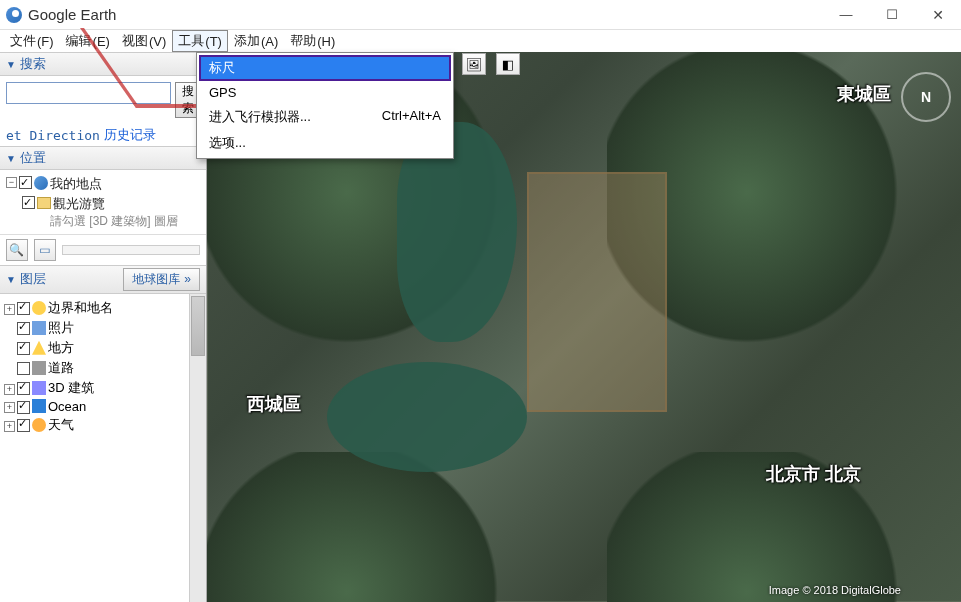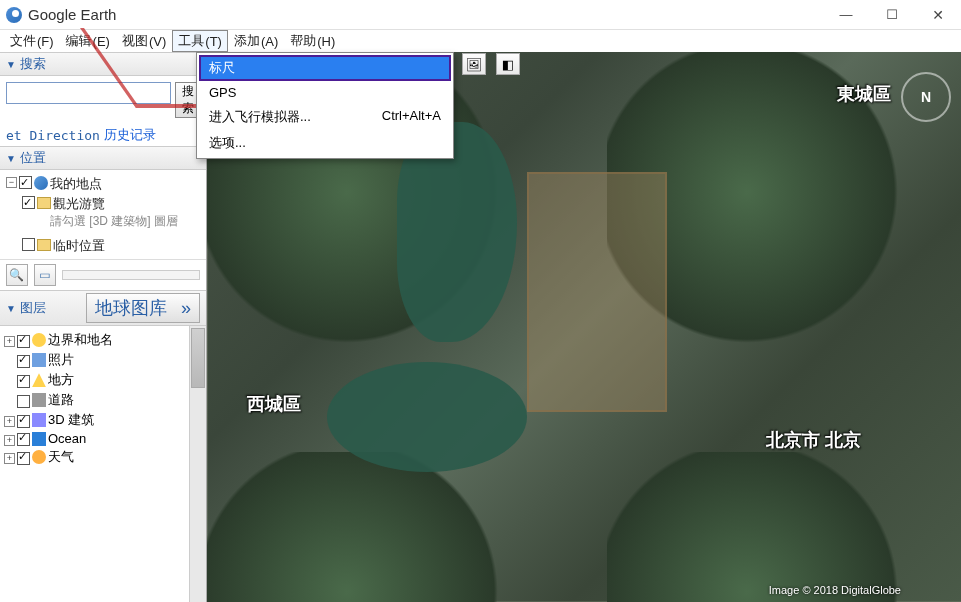--- a/index.html
+++ b/index.html
@@ -30,21 +30,21 @@
   .cb { width:13px; height:13px; border:1px solid #555; background:#fff; display:inline-block; margin-top:2px; position:relative;}
   .cb.checked::after { content:"✓"; position:absolute; top:-3px; left:0; font-size:11px; color:#000;}
   .ico-globe { width:14px; height:14px; border-radius:50%; background:linear-gradient(135deg,#5fa0e0,#2a6db9); display:inline-block; margin-top:2px;}
   .ico-folder { width:14px; height:12px; background:#f4d47a; border:1px solid #c0a040; display:inline-block; margin-top:3px;}
   .tree-label { flex:1;}
   .tree-sub { margin-left:16px; }
   .tree-hint { color:#888; margin-left:28px; font-size:12px; line-height:1.4;}
   .mid-tools { display:flex; gap:6px; padding:4px 6px; border-top:1px solid #ddd; margin-top:auto;}
   .sqbtn { width:22px; height:22px; border:1px solid #aaa; background:linear-gradient(#fdfdfd,#e8e8e8); display:flex; align-items:center; justify-content:center; font-size:12px; color:#3a6ea8;}
   .layers-head { display:flex; align-items:center;}
-  .layers-head .lib { margin-left:auto; background:linear-gradient(#fdfdfd,#e0e0e0); border:1px solid #aaa; padding:2px 8px; font-size:18px; display:flex; align-items:center; gap:14px;}
+  .layers-head .lib { margin-left:auto; background:linear-gradient(#fdfdfd,#e0e0e0); border:1px solid #aaa; padding:2px 8px; font-size:12px; display:flex; align-items:center; gap:4px;}
   .layers-list { padding:4px 4px 0 4px; font-size:13px; overflow:hidden; flex:1;}
   .layer-row { display:flex; align-items:center; gap:2px; padding:1px 0;}
   .lexp { width:11px; }
   .layer-icon { width:14px; height:14px; display:inline-block;}
   .layer-icon.border { background:#ffd24d; border-radius:50%;}
   .layer-icon.place { background:#ffd24d; clip-path:polygon(50% 0,100% 100%,0 100%);}
   .layer-icon.photo { background:#6fa0e0;}
   .layer-icon.road { background:#999;}
   .layer-icon.bld { background:#8a8aff;}
   .layer-icon.ocean { background:#2a7fd8;}
@@ -142,25 +142,20 @@
         <span class="ico-globe"></span>
         <span class="tree-label">我的地点</span>
       </div>
       <div class="tree-sub">
         <div class="tree-row">
           <span class="cb checked"></span>
           <span class="ico-folder"></span>
           <span class="tree-label">觀光游覽</span>
         </div>
         <div class="tree-hint">請勾選 [3D 建築物] 圖層</div>
-        <div class="tree-row" style="margin-top:6px;">
-          <span class="cb"></span>
-          <span class="ico-folder"></span>
-          <span class="tree-label">临时位置</span>
-        </div>
       </div>
     </div>
 
     <div class="mid-tools">
       <div class="sqbtn">🔍</div>
       <div class="sqbtn">▭</div>
       <div style="flex:1;height:10px;border:1px solid #ccc;background:#f4f4f4;margin-top:6px;"></div>
     </div>
 
     <div class="panel-head layers-head">
@@ -219,21 +214,21 @@
         </div>
     </div>
   </div>
 
   <div class="mapview">
     <div class="lake1"></div>
     <div class="lake2"></div>
     <div class="palace"></div>
     <div class="map-label" style="left:40px; top:340px;">西城區</div>
     <div class="map-label" style="right:70px; top:30px;">東城區</div>
-    <div class="map-label" style="right:100px; top:376px;">北京市 北京</div>
+    <div class="map-label" style="right:100px; top:410px;">北京市 北京</div>
     <div class="compass">
         <span>N</span>
       </div>
     <div class="credit">Image © 2018 DigitalGlobe</div>
   </div>
 
   <div class="toptools">
     <div class="tbtn" style="border:none;background:none;">|</div>
     <div class="tbtn">
         <span class="tool-globe"></span>

